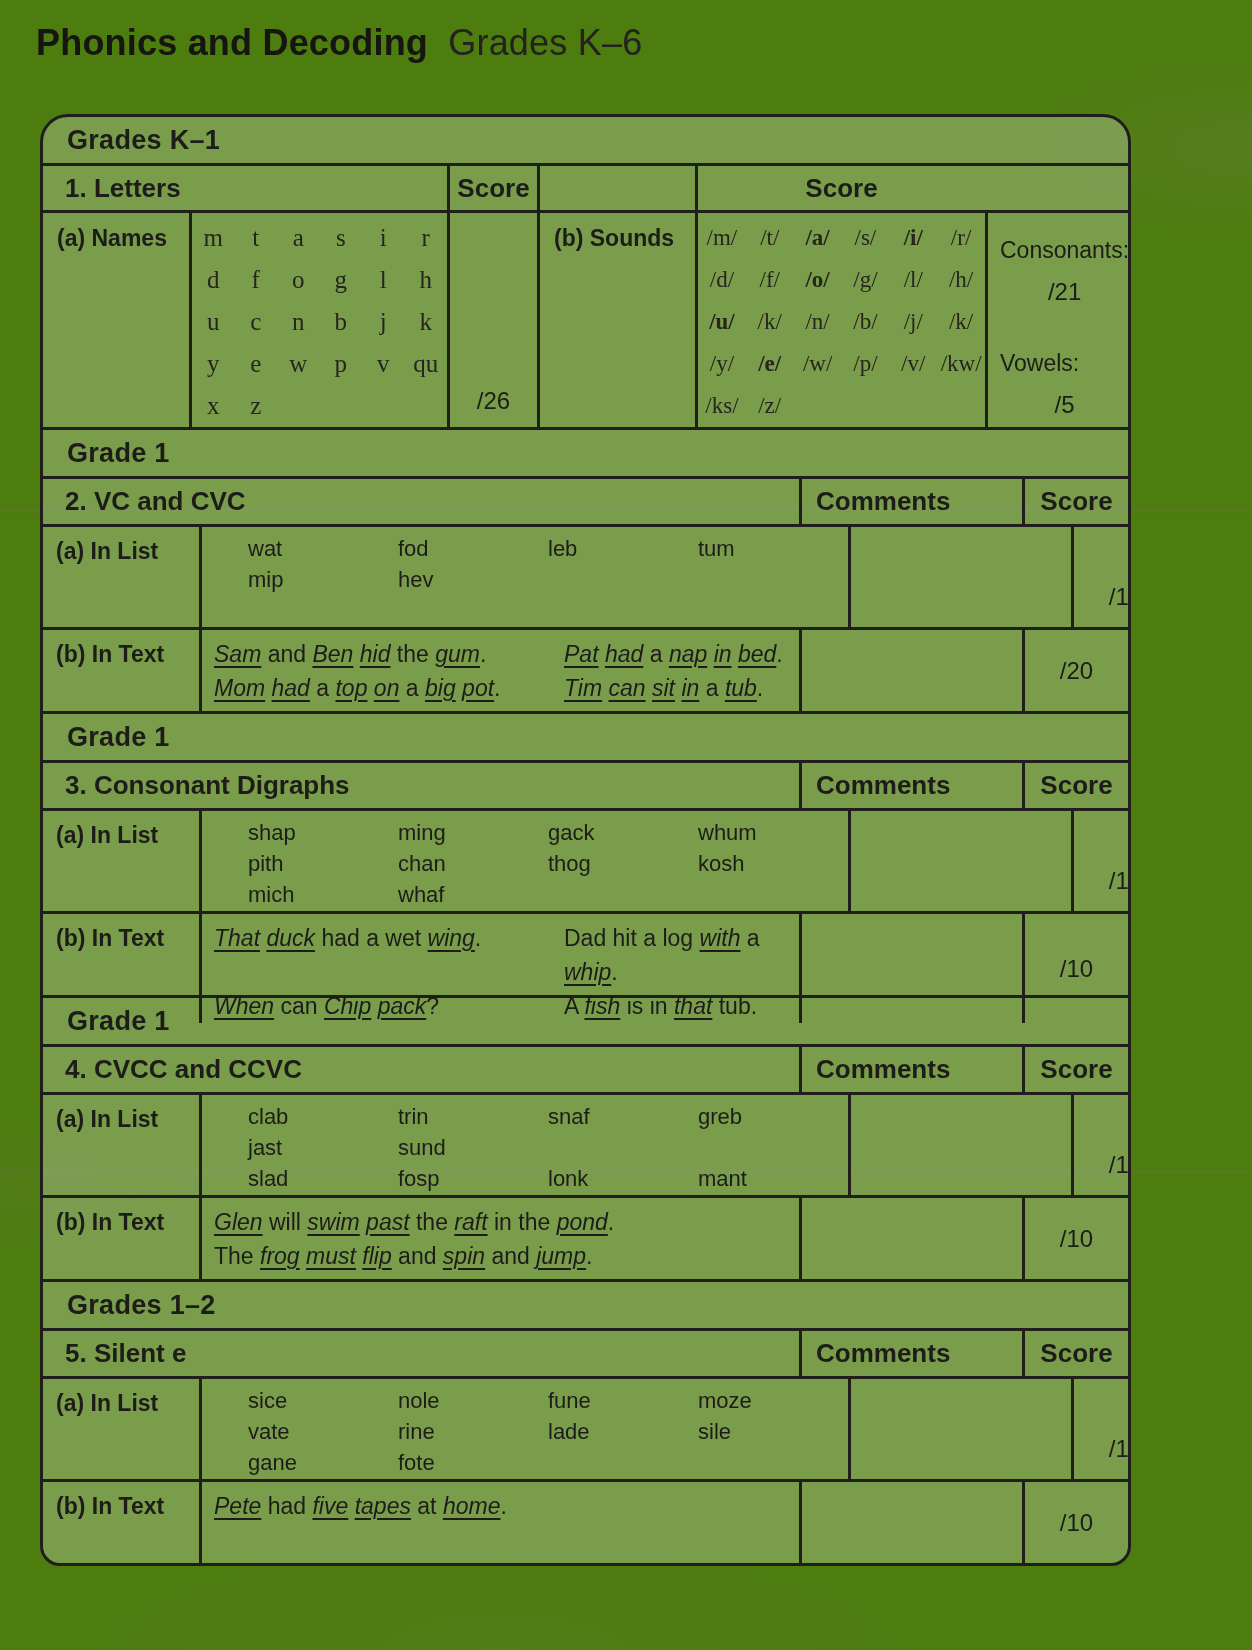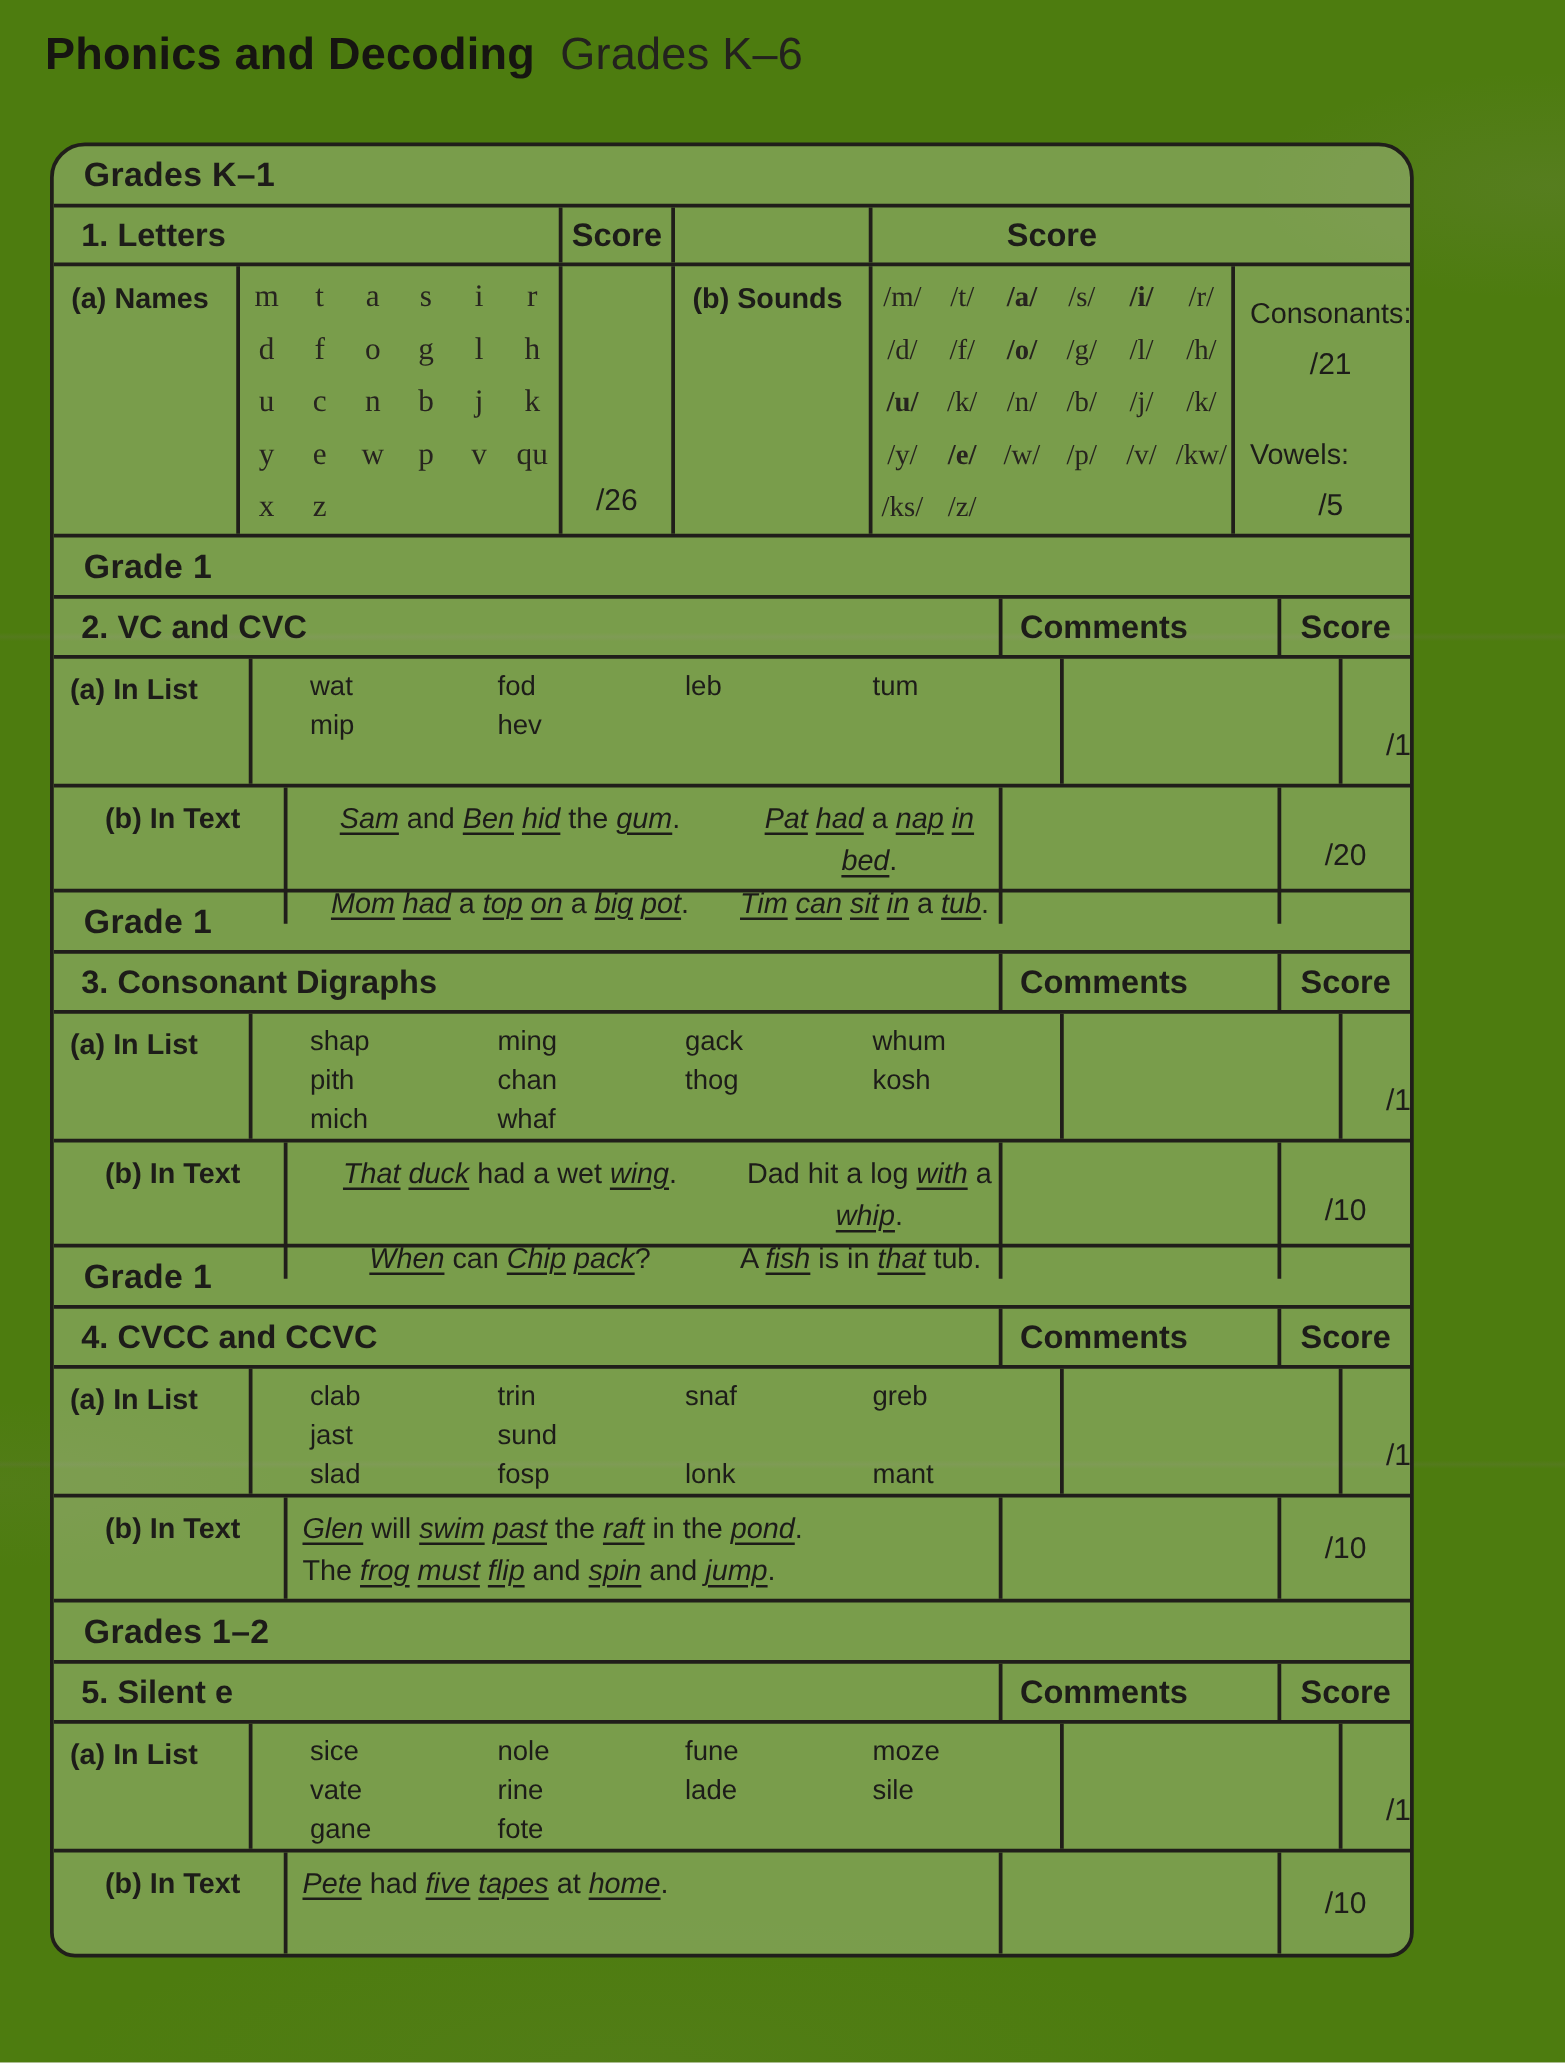--- a/index.html
+++ b/index.html
@@ -55,25 +55,25 @@
   
   .sec-header,.sec-row{display:grid;grid-template-columns:156px 1fr 223px 106px;border-top:3px solid #201e1a;}
   .sec-header{height:45px;}
   .sec-header>.cell{display:flex;align-items:center;}
   .sec-header>.cell+.cell{border-left:3px solid #201e1a;}
   .sec-title{grid-column:1/3;font-weight:700;font-size:26px;padding-left:22px;}
   .head-comments{font-weight:700;font-size:26px;padding-left:14px;}
   .head-score{font-weight:700;font-size:26px;justify-content:center;}
   .sec-row>.cell+.cell{border-left:3px solid #201e1a;}
   .row-a{height:100px;}
-  .row-b{height:81px;padding-left:28px;}
+  .row-b{height:81px;}
   .row-label{font-weight:700;font-size:23px;padding:11px 0 0 13px;}
   .words-cell{padding:6px 0 0 46px;font-size:22px;}
   .word-row{display:grid;grid-template-columns:repeat(4,150px);line-height:31px;}
-  .texts-cell{padding:7px 0 0 12px;font-size:23px;text-align:center;}
+  .texts-cell{padding:7px 0 0 12px;font-size:23px;}
   .text-line{display:flex;line-height:34px;}
   .text-line .sentence:first-child:not(:only-child){min-width:332px;margin-right:18px;}
   .seg.u{font-style:italic;text-decoration:underline;text-underline-offset:4px;text-decoration-thickness:1.6px;}
   .comments-cell{background:transparent;}
   .score-cell{display:flex;justify-content:center;font-size:24px;}
   .score-low{align-items:flex-end;padding-bottom:16px;}
   .score-mid{align-items:center;}
 </style>
 </head>
 <body>

